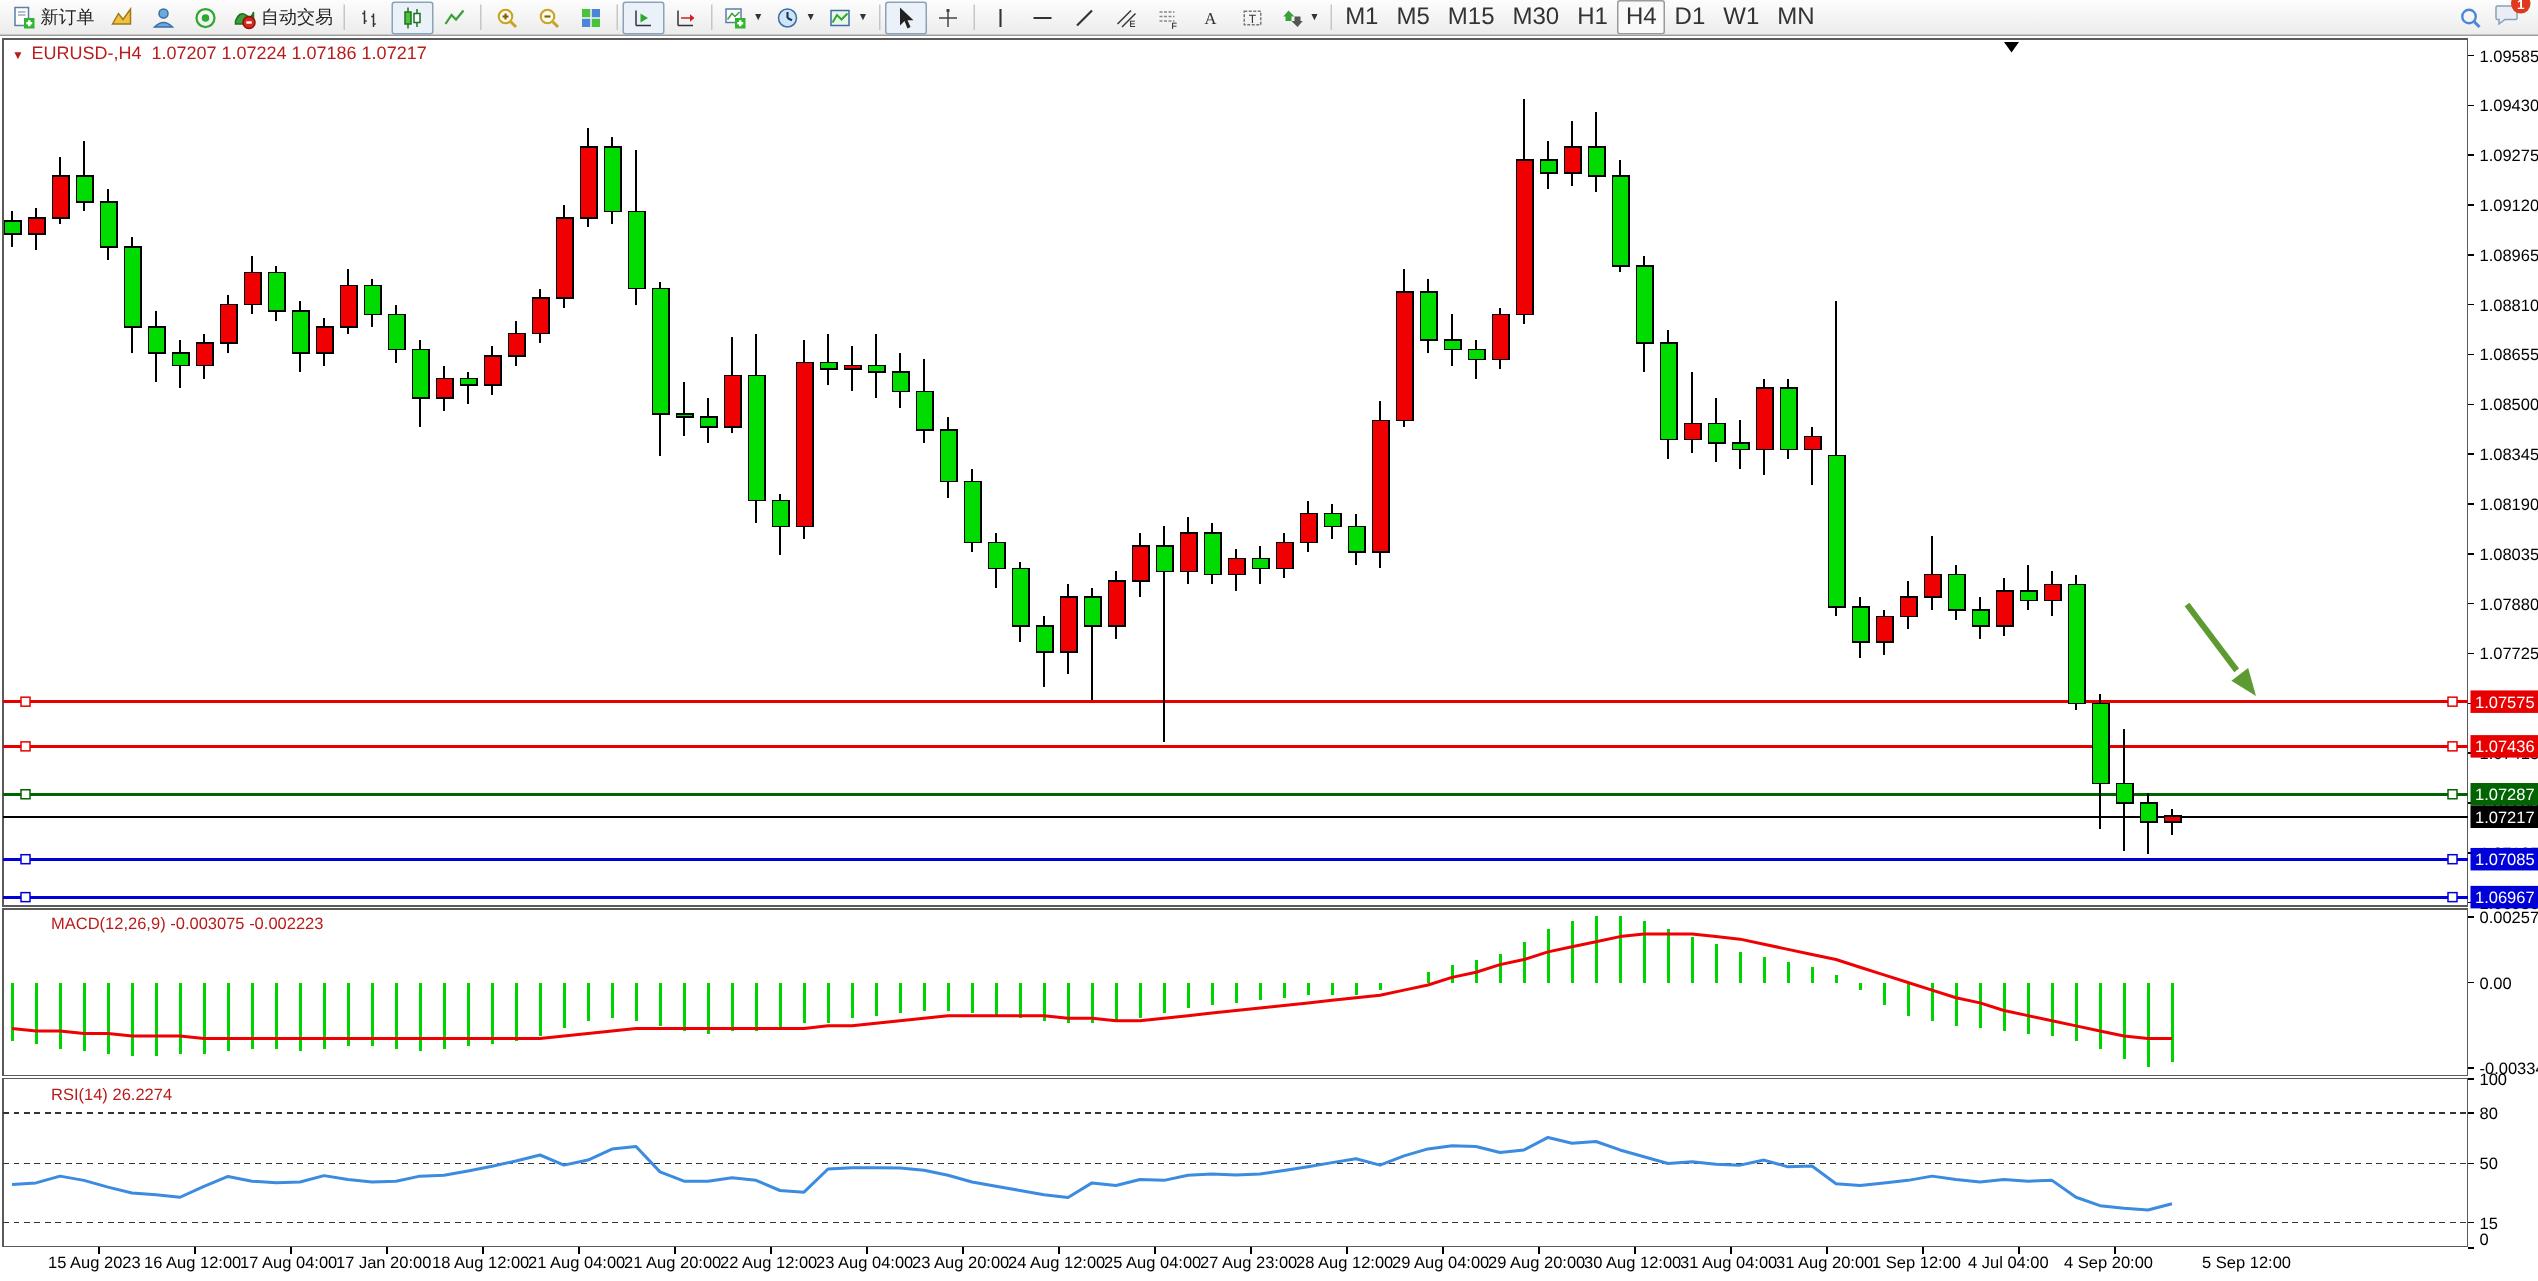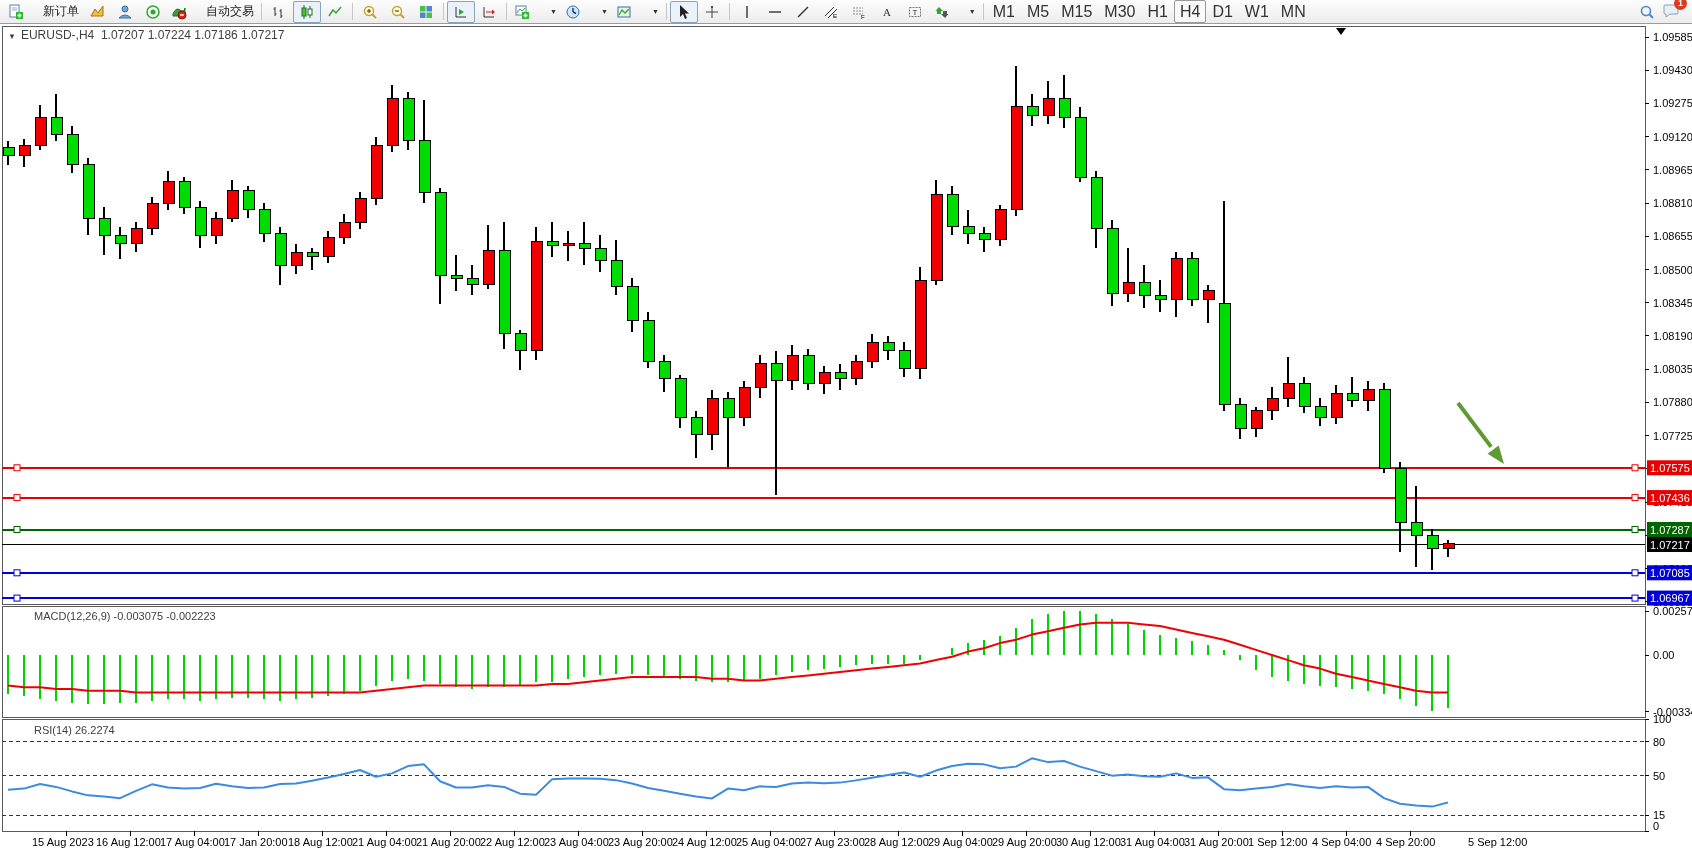--- a/index.html
+++ b/index.html
@@ -1,32 +1,32 @@
 <!DOCTYPE html>
 <html><head>
 <meta charset="utf-8">
 <style>
   html,body{margin:0;padding:0;background:#fff;}
   body{width:1692px;height:854px;overflow:hidden;font-family:"Liberation Sans",sans-serif;-webkit-font-smoothing:none;}
   .app{width:1692px;height:854px;position:relative;background:#fff;}
   
   .toolbar{height:24px;display:flex;align-items:center;padding:0 4px;background:linear-gradient(#fdfdfd,#ececec);border-bottom:1px solid #9b9b9b;box-sizing:border-box;}
-  .tbtn{height:20px;min-width:20px;display:inline-flex;align-items:center;justify-content:center;border:1px solid transparent;border-radius:2px;font-size:12px;color:#222;padding:0 3px;gap:19px;background:transparent;cursor:default;white-space:nowrap;}
+  .tbtn{height:20px;min-width:20px;display:inline-flex;align-items:center;justify-content:center;border:1px solid transparent;border-radius:2px;font-size:12px;color:#222;padding:0 3px;gap:3px;background:transparent;cursor:default;white-space:nowrap;}
   .tbtn.active{border-color:#8aa3b8;background:#eaf1f8;}
   .sep{width:1px;height:17px;background:#c6c6c6;margin:0 3px;flex:0 0 aupx;}
   .caret{font-size:7px;color:#333;margin-left:1px;}
   .tf{font-size:16px;color:#333;padding:2px 5px;border:1px solid transparent;border-radius:2px;}
   .tf.active{border-color:#9a9a9a;background:#f9f9f9;}
   .tb-right{margin-left:auto;display:flex;align-items:center;gap:8px;padding-right:8px;}
   .badge{position:absolute;top:-5px;right:-7px;background:#e03a1e;color:#fff;border-radius:50%;width:13px;height:13px;font-size:9px;display:flex;align-items:center;justify-content:center;font-weight:bold;}
   .bubble-wrap{position:relative;}
   
   .chart-area{position:relative;width:1692px;height:830px;background:#fff;}
   #plot{position:absolute;left:0;top:0;}
-  .overlay{position:absolute;font-size:12px;color:#404040;white-space:nowrap;}
+  .overlay{position:absolute;font-size:12px;color:#b91c1c;white-space:nowrap;}
   .sym-caret{font-size:8px;margin-right:5px;}
   .ind-title{font-size:11px;margin-left:24px;}
   .time-axis{position:absolute;left:0;top:809px;width:1692px;height:21px;font-size:11px;color:#000;margin-left:30px;}
   .time-axis span{position:absolute;top:3px;white-space:nowrap;}
 </style>
 </head>
 <body>
 
 <div class="app">
 
@@ -650,18 +650,18 @@
         <span style="left: 642px;">24 Aug 12:00</span>
         <span style="left: 706px;">25 Aug 04:00</span>
         <span style="left: 770px;">27 Aug 23:00</span>
         <span style="left: 834px;">28 Aug 12:00</span>
         <span style="left: 898px;">29 Aug 04:00</span>
         <span style="left: 962px;">29 Aug 20:00</span>
         <span style="left: 1026px;">30 Aug 12:00</span>
         <span style="left: 1090px;">31 Aug 04:00</span>
         <span style="left: 1154px;">31 Aug 20:00</span>
         <span style="left: 1218px;">1 Sep 12:00</span>
-        <span style="left: 1282px;">4 Sep 04:00</span>
+        <span style="left: 1282px;">4 Jul 04:00</span>
         <span style="left: 1346px;">4 Sep 20:00</span>
         <span style="left: 1410px; padding-left: 28px;">5 Sep 12:00</span>
       </div>
   </div>
 </div>
 
 </body></html>

